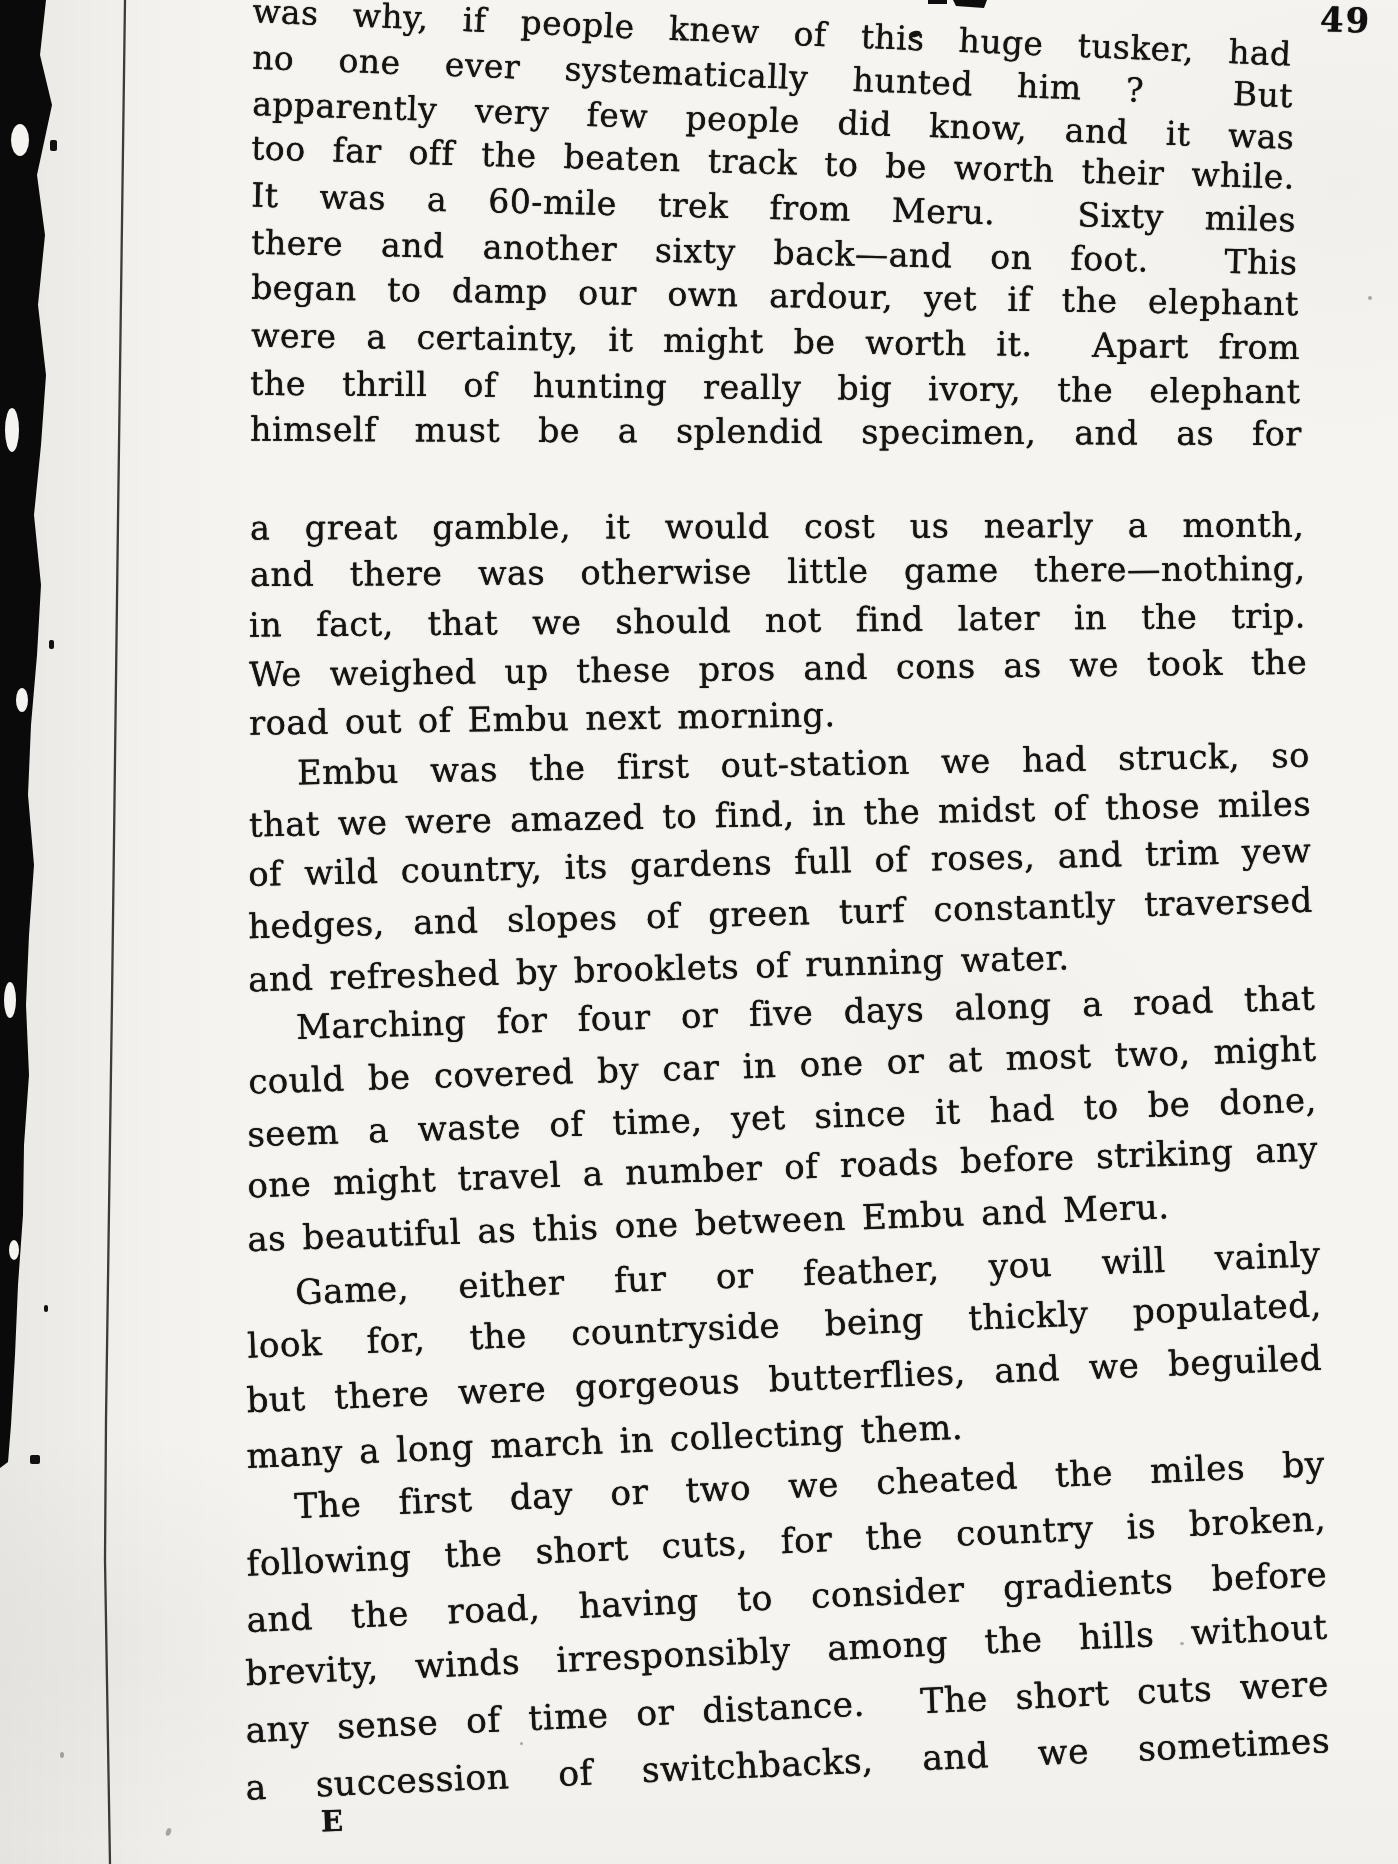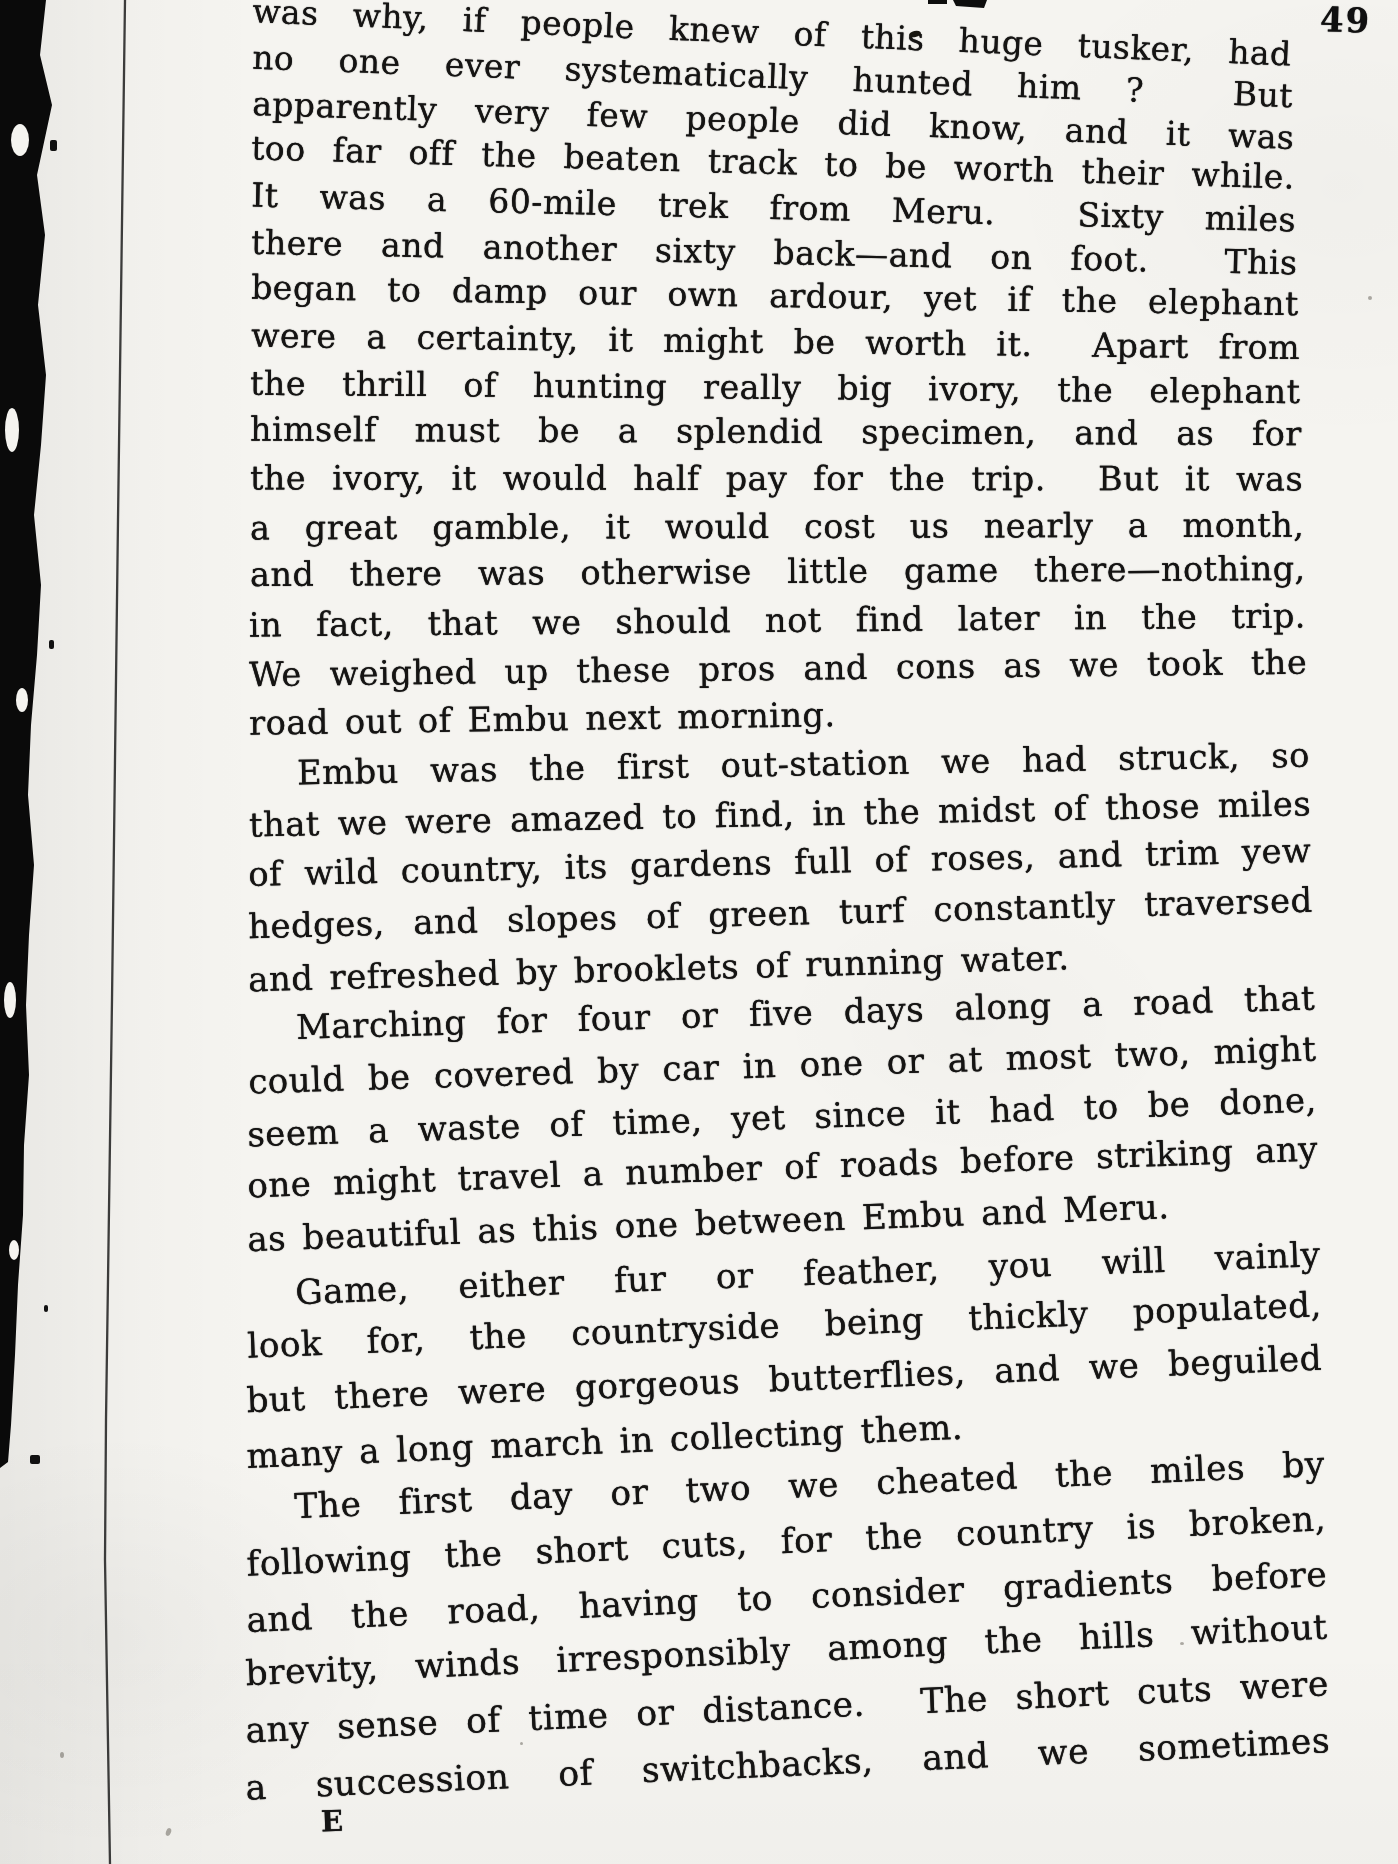--- a/index.html
+++ b/index.html
@@ -81,21 +81,20 @@
     <div class="line" style="top: 12px; left: 252px; width: 1040px; font-size: 33px; line-height: 42px; transform: rotate(2.4deg);">was why, if people knew of this huge tusker, had</div>
     <div class="line" style="top: 55.794px; left: 251.8px; width: 1041.3px; font-size: 33.05px; line-height: 42px; transform: rotate(2.13deg);">no one ever systematically hunted him ?&nbsp; But</div>
     <div class="line" style="top: 99.976px; left: 251.6px; width: 1042.6px; font-size: 33.1px; line-height: 42px; transform: rotate(1.87deg);">apparently very few people did know, and it was</div>
     <div class="line" style="top: 141.546px; left: 251.4px; width: 1043.9px; font-size: 33.15px; line-height: 42px; transform: rotate(1.61deg);">too far off the beaten track to be worth their while.</div>
     <div class="line" style="top: 186.504px; left: 251.2px; width: 1045.2px; font-size: 33.2px; line-height: 42px; transform: rotate(1.37deg);">It was a 60-mile trek from Meru.&nbsp; Sixty miles</div>
     <div class="line" style="top: 231.85px; left: 251px; width: 1046.5px; font-size: 33.25px; line-height: 42px; transform: rotate(1.13deg);">there and another sixty back—and on foot.&nbsp; This</div>
     <div class="line" style="top: 274.584px; left: 250.8px; width: 1047.8px; font-size: 33.3px; line-height: 42px; transform: rotate(0.9deg);">began to damp our own ardour, yet if the elephant</div>
     <div class="line" style="top: 320.706px; left: 250.6px; width: 1049.1px; font-size: 33.35px; line-height: 42px; transform: rotate(0.67deg);">were a certainty, it might be worth it.&nbsp; Apart from</div>
     <div class="line" style="top: 367.216px; left: 250.4px; width: 1050.4px; font-size: 33.4px; line-height: 42px; transform: rotate(0.46deg);">the thrill of hunting really big ivory, the elephant</div>
     <div class="line" style="top: 411.114px; left: 250.2px; width: 1051.7px; font-size: 33.45px; line-height: 42px; transform: rotate(0.25deg);">himself must be a splendid specimen, and as for</div>
-    <div class="line" style="top: 458.4px; left: 250px; width: 1053px; font-size: 33.5px; line-height: 42px; transform: rotate(0.05deg);">the ivory, it would half pay for the trip.&nbsp; But it was</div>
     <div class="line" style="top: 506.074px; left: 249.8px; width: 1054.3px; font-size: 33.55px; line-height: 42px; transform: rotate(-0.15deg);">a great gamble, it would cost us nearly a month,</div>
     <div class="line" style="top: 551.136px; left: 249.6px; width: 1055.6px; font-size: 33.6px; line-height: 42px; transform: rotate(-0.33deg);">and there was otherwise little game there—nothing,</div>
     <div class="line" style="top: 599.586px; left: 249.4px; width: 1056.9px; font-size: 33.65px; line-height: 42px; transform: rotate(-0.51deg);">in fact, that we should not find later in the trip.</div>
     <div class="line" style="top: 648.424px; left: 249.2px; width: 1058.2px; font-size: 33.7px; line-height: 42px; transform: rotate(-0.68deg);">We weighed up these pros and cons as we took the</div>
     <div class="line last" style="top: 694.65px; left: 249px; width: 1059.5px; font-size: 33.75px; line-height: 42px; transform: rotate(-0.85deg);">road out of Embu next morning.</div>
     <div class="line indent" style="top: 744.264px; left: 248.8px; width: 1060.8px; font-size: 33.8px; line-height: 42px; transform: rotate(-1deg);">Embu was the first out-station we had struck, so</div>
     <div class="line" style="top: 794.266px; left: 248.6px; width: 1062.1px; font-size: 33.85px; line-height: 42px; transform: rotate(-1.15deg);">that we were amazed to find, in the midst of those miles</div>
     <div class="line" style="top: 841.656px; left: 248.4px; width: 1063.4px; font-size: 33.9px; line-height: 42px; transform: rotate(-1.29deg);">of wild country, its gardens full of roses, and trim yew</div>
     <div class="line" style="top: 892.434px; left: 248.2px; width: 1064.7px; font-size: 33.95px; line-height: 42px; transform: rotate(-1.42deg);">hedges, and slopes of green turf constantly traversed</div>
     <div class="line last" style="top: 943.6px; left: 248px; width: 1066px; font-size: 34px; line-height: 42px; transform: rotate(-1.55deg);">and refreshed by brooklets of running water.</div>

